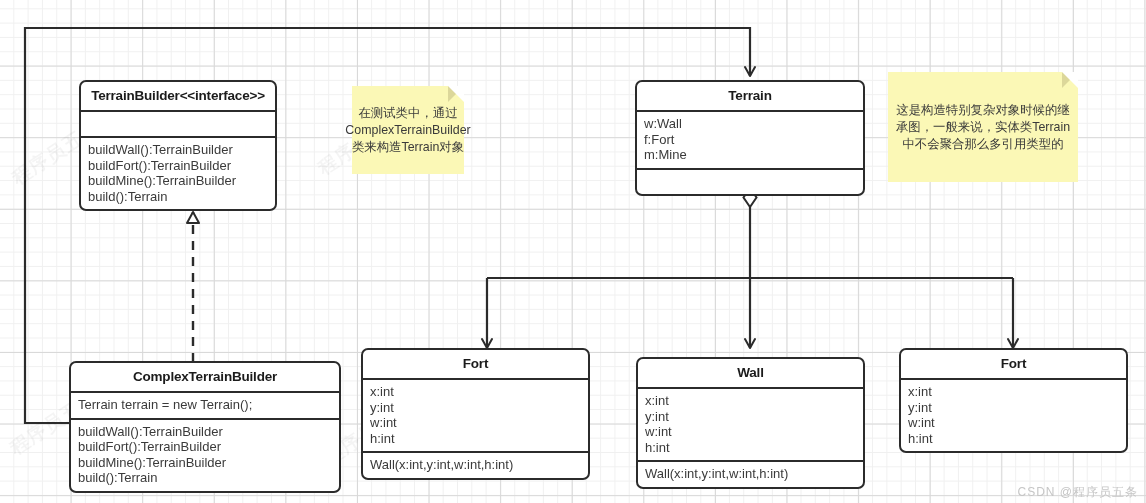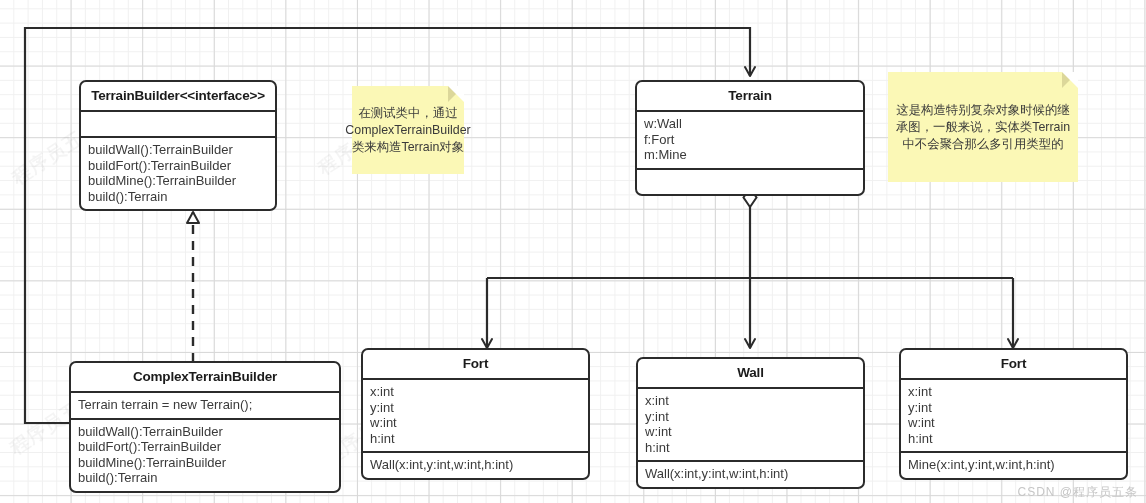--- a/index.html
+++ b/index.html
@@ -240,23 +240,20 @@
   </div>
 
   <div class="uml-class" style="left:899px; top:348px; width:229px;">
     <div class="uml-title">Fort</div>
     <div class="uml-compartment">
       <div class="uml-line">x:int</div>
       <div class="uml-line">y:int</div>
       <div class="uml-line">w:int</div>
       <div class="uml-line">h:int</div>
     </div>
-    <div class="uml-compartment">
-      <div class="uml-line">Mine(x:int,y:int,w:int,h:int)</div>
-    </div>
   </div>
 
   <div class="note" style="left:352px; top:86px; width:112px; height:88px;">
     <div class="note-fold-shadow"></div>
     <div class="note-fold"></div>
     <div class="note-text">在测试类中，通过ComplexTerrainBuilder类来构造Terrain对象</div>
   </div>
 
   <div class="note" style="left:888px; top:72px; width:190px; height:110px;">
     <div class="note-fold-shadow"></div>

